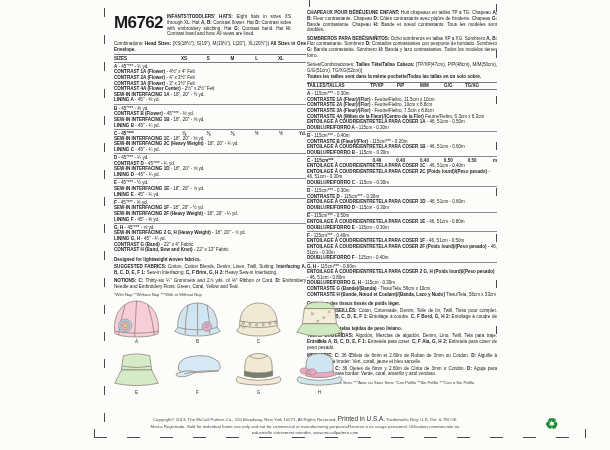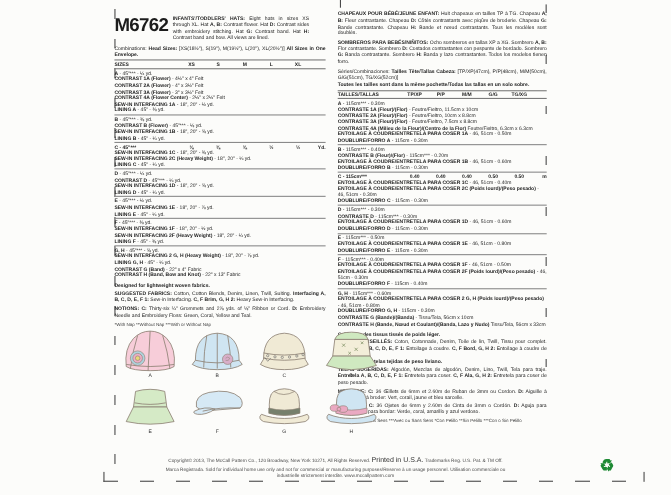--- a/index.html
+++ b/index.html
@@ -4,21 +4,21 @@
 <style>
   html,body{margin:0;padding:0;background:#ffffff;}
   .page{position:relative;width:610px;height:450px;background:#fcfcfa;overflow:hidden;
         font-family:"Liberation Sans",sans-serif;color:#1c1c1c;}
   
   .cutv{position:absolute;width:1.4px;background:repeating-linear-gradient(180deg,#4a4a4a 0 9px,transparent 9px 27px);}
   .cutv.right{background:repeating-linear-gradient(180deg,#4a4a4a 0 8px,transparent 8px 46px);}
   .cuth{position:absolute;height:1.4px;background:repeating-linear-gradient(90deg,#4a4a4a 0 13px,transparent 13px 33px);}
   .tick{position:absolute;width:1.4px;background:#4a4a4a;}
   
-  .colL{position:absolute;left:104px;top:14px;width:192px;}
+  .colL{position:absolute;left:114px;top:14px;width:192px;}
   .colR{position:absolute;left:307px;top:10px;width:190px;}
   .hdr{display:flex;gap:4px;margin-bottom:4px;}
   .mnum{font-size:17px;font-weight:bold;letter-spacing:-0.6px;line-height:1;}
   .para{margin:0 0 2.5px;font-size:4.6px;line-height:1.26;text-align:justify;}
   .para.tight{margin-bottom:1px;}
   .seg.b{font-weight:bold;}
   .yl{font-size:4.55px;line-height:1.24;}
   .yl .lab{font-weight:bold;}
   .rule{border-top:0.6px solid #8a8a8a;padding-top:0.8px;margin-top:0.8px;}
   .sizerow{display:flex;align-items:baseline;font-size:4.55px;font-weight:bold;}

